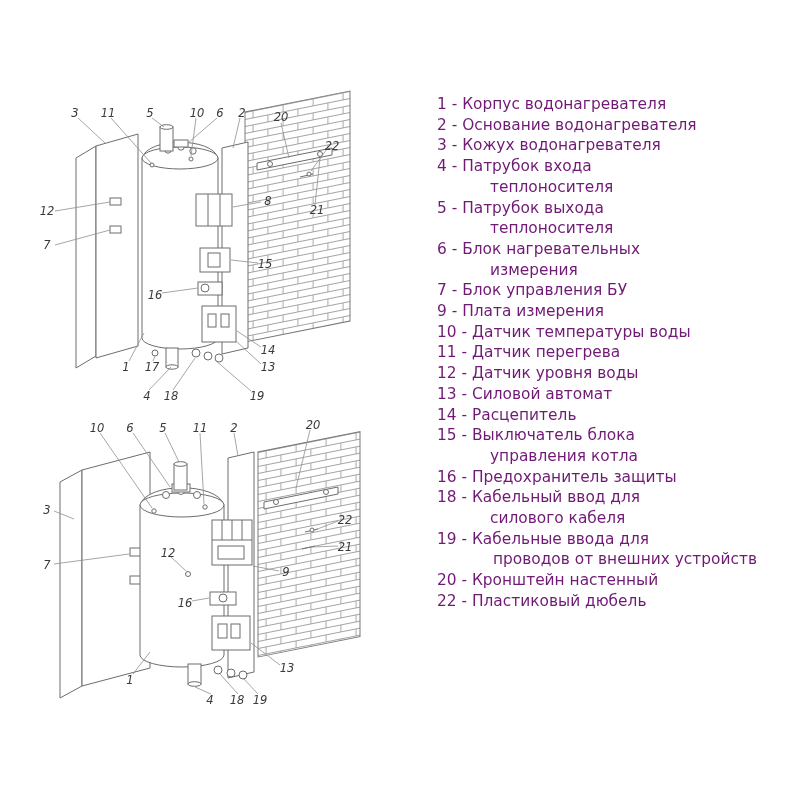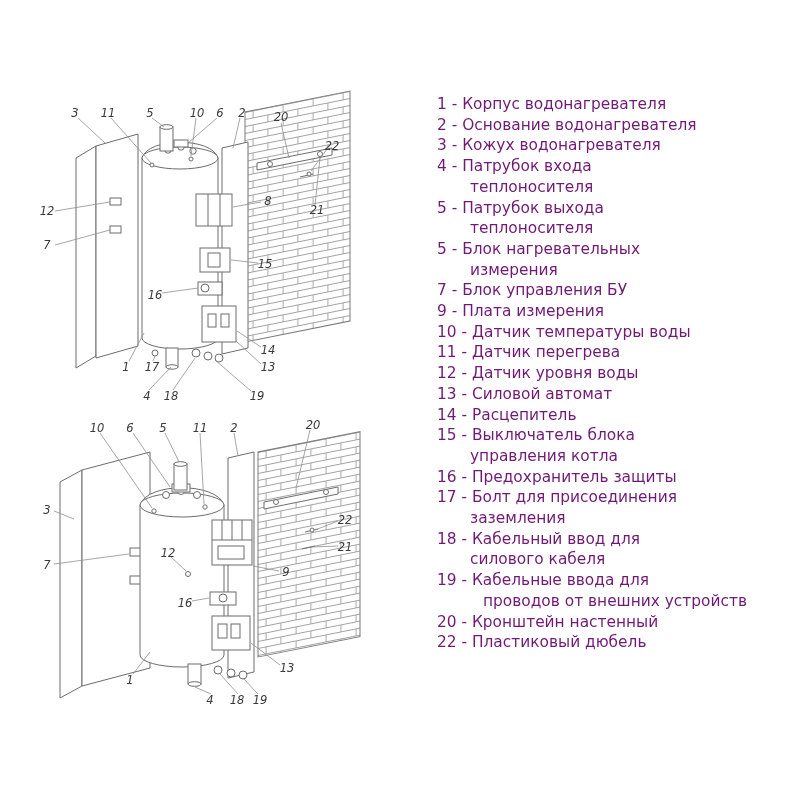--- a/index.html
+++ b/index.html
@@ -5,21 +5,21 @@
   * { margin:0; padding:0; box-sizing:border-box; }
   html,body { width:800px; height:800px; background:#ffffff; font-family:"DejaVu Sans", sans-serif; }
   #stage { position:relative; width:800px; height:800px; background:#fff; overflow:hidden; }
   #art { position:absolute; left:0; top:0; }
 
   #legend {
     position:absolute; left:437px; top:94px; width:356px;
     color:#701a75; font-size:15.4px; line-height:20.7px;
     font-family:"DejaVu Sans", sans-serif;
   }
-  .legend-item .cont { padding-left:33px; }
+  .legend-item .cont { padding-left:33px;margin-left:20px; }
   .legend-item .cont.flush { padding-left:0;text-align:center; }
 
   svg text.callout {
     font-size:11.5px; font-style:italic; fill:#3a3a3a;
     text-anchor:middle; dominant-baseline:central;
     font-family:"DejaVu Sans", sans-serif;
     stroke:none;
   }
   svg .leader { stroke:#8f8f8f; stroke-width:0.8; }
 </style>
@@ -259,21 +259,21 @@
       </div>
       <div class="legend-item">
         <div class="first">4 - Патрубок входа</div>
         <div class="cont">теплоносителя</div>
       </div>
       <div class="legend-item">
         <div class="first">5 - Патрубок выхода</div>
         <div class="cont">теплоносителя</div>
       </div>
       <div class="legend-item">
-        <div class="first">5 - Блок нагревательных</div>
+        <div class="first">6 - Блок нагревательных</div>
         <div class="cont">измерения</div>
       </div>
       <div class="legend-item">
         <div class="first">7 - Блок управления БУ</div>
       </div>
       <div class="legend-item">
         <div class="first">9 - Плата измерения</div>
       </div>
       <div class="legend-item">
         <div class="first">10 - Датчик температуры воды</div>
@@ -291,24 +291,20 @@
         <div class="first">14 - Расцепитель</div>
       </div>
       <div class="legend-item">
         <div class="first">15 - Выключатель блока</div>
         <div class="cont">управления котла</div>
       </div>
       <div class="legend-item">
         <div class="first">16 - Предохранитель защиты</div>
       </div>
       <div class="legend-item">
-        <div class="first">17 - Болт для присоединения</div>
-        <div class="cont">заземления</div>
-      </div>
-      <div class="legend-item">
         <div class="first">18 - Кабельный ввод для</div>
         <div class="cont">силового кабеля</div>
       </div>
       <div class="legend-item">
         <div class="first">19 - Кабельные ввода для</div>
         <div class="cont flush">проводов от внешних устройств</div>
       </div>
       <div class="legend-item">
         <div class="first">20 - Кронштейн настенный</div>
       </div>

